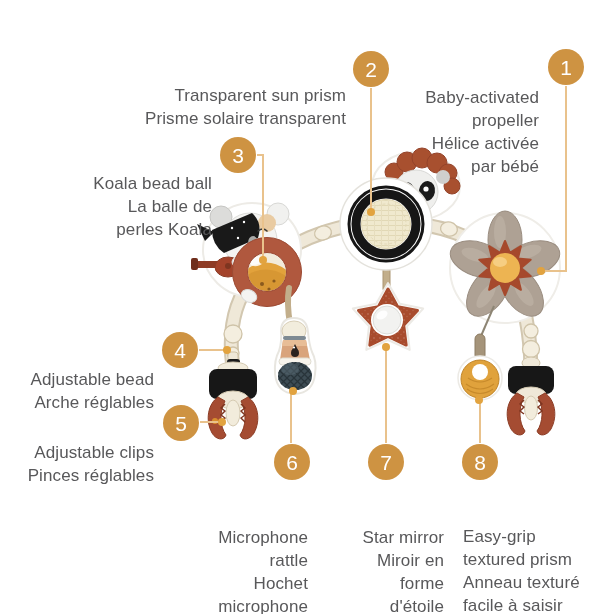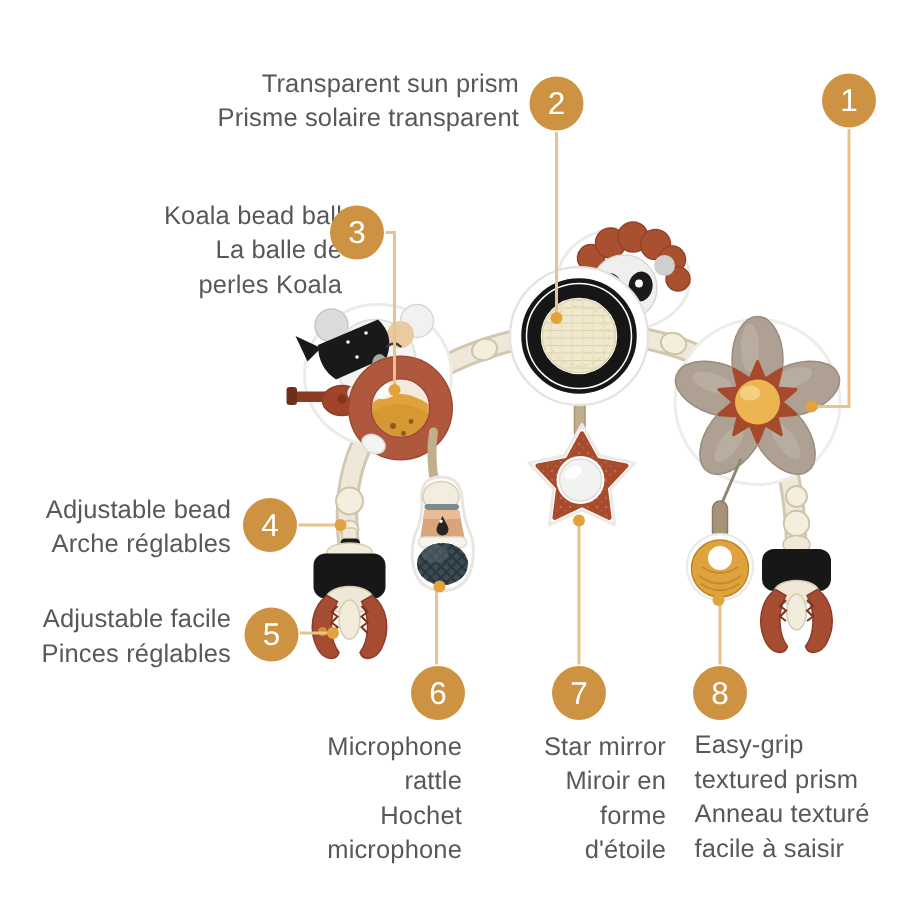--- a/index.html
+++ b/index.html
@@ -18,21 +18,21 @@
   .stage svg{position:absolute;left:0;top:0;}
   .num{
     position:absolute;width:36px;height:36px;border-radius:50%;
     background:var(--accent-orange);color:#FFFFFF;
     display:flex;align-items:center;justify-content:center;
     font-size:21px;font-weight:400;line-height:1;z-index:3;
   }
   .lbl{
     position:absolute;color:var(--label-text);
     font-size:17px;line-height:23px;font-weight:300;
-    letter-spacing:0.1px;white-space:pre-line;z-index:2;
+    letter-spacing:0.1px;white-space:pre-line;z-index:2;margin-top:40px;
   }
   .lbl.r{text-align:right;}
   .lbl.c{text-align:right;}
   .lbl.l{text-align:left;}
 </style>
 </head>
 <body>
 
 <div class="stage">
 
@@ -249,28 +249,32 @@
 
 <div class="num" style="left:548px;top:49px">1</div>
 <div class="num" style="left:353px;top:51px">2</div>
 <div class="num" style="left:220px;top:137px">3</div>
 <div class="num" style="left:162px;top:332px">4</div>
 <div class="num" style="left:163px;top:405px">5</div>
 <div class="num" style="left:274px;top:444px">6</div>
 <div class="num" style="left:368px;top:444px">7</div>
 <div class="num" style="left:462px;top:444px">8</div>
 
+<div class="lbl r" style="right:75px;top:46px">Baby-activated
+propeller
+Hélice activée
+par bébé</div>
 <div class="lbl r" style="right:268px;top:44px">Transparent sun prism
 Prisme solaire transparent</div>
-<div class="lbl r" style="right:386px;top:132px">Koala bead ball
+<div class="lbl r" style="right:402px;top:132px">Koala bead ball
 La balle de
 perles Koala</div>
 <div class="lbl r" style="right:460px;top:328px">Adjustable bead
 Arche réglables</div>
-<div class="lbl r" style="right:460px;top:401px">Adjustable facile
+<div class="lbl r" style="right:460px;top:401px">Adjustable clips
 Pinces réglables</div>
 <div class="lbl r" style="right:306px;top:486px">Microphone
 rattle
 Hochet
 microphone</div>
 <div class="lbl c" style="left:330px;width:114px;top:486px">Star mirror
 Miroir en
 forme
 d'étoile</div>
 <div class="lbl l" style="left:463px;top:485px">Easy-grip

